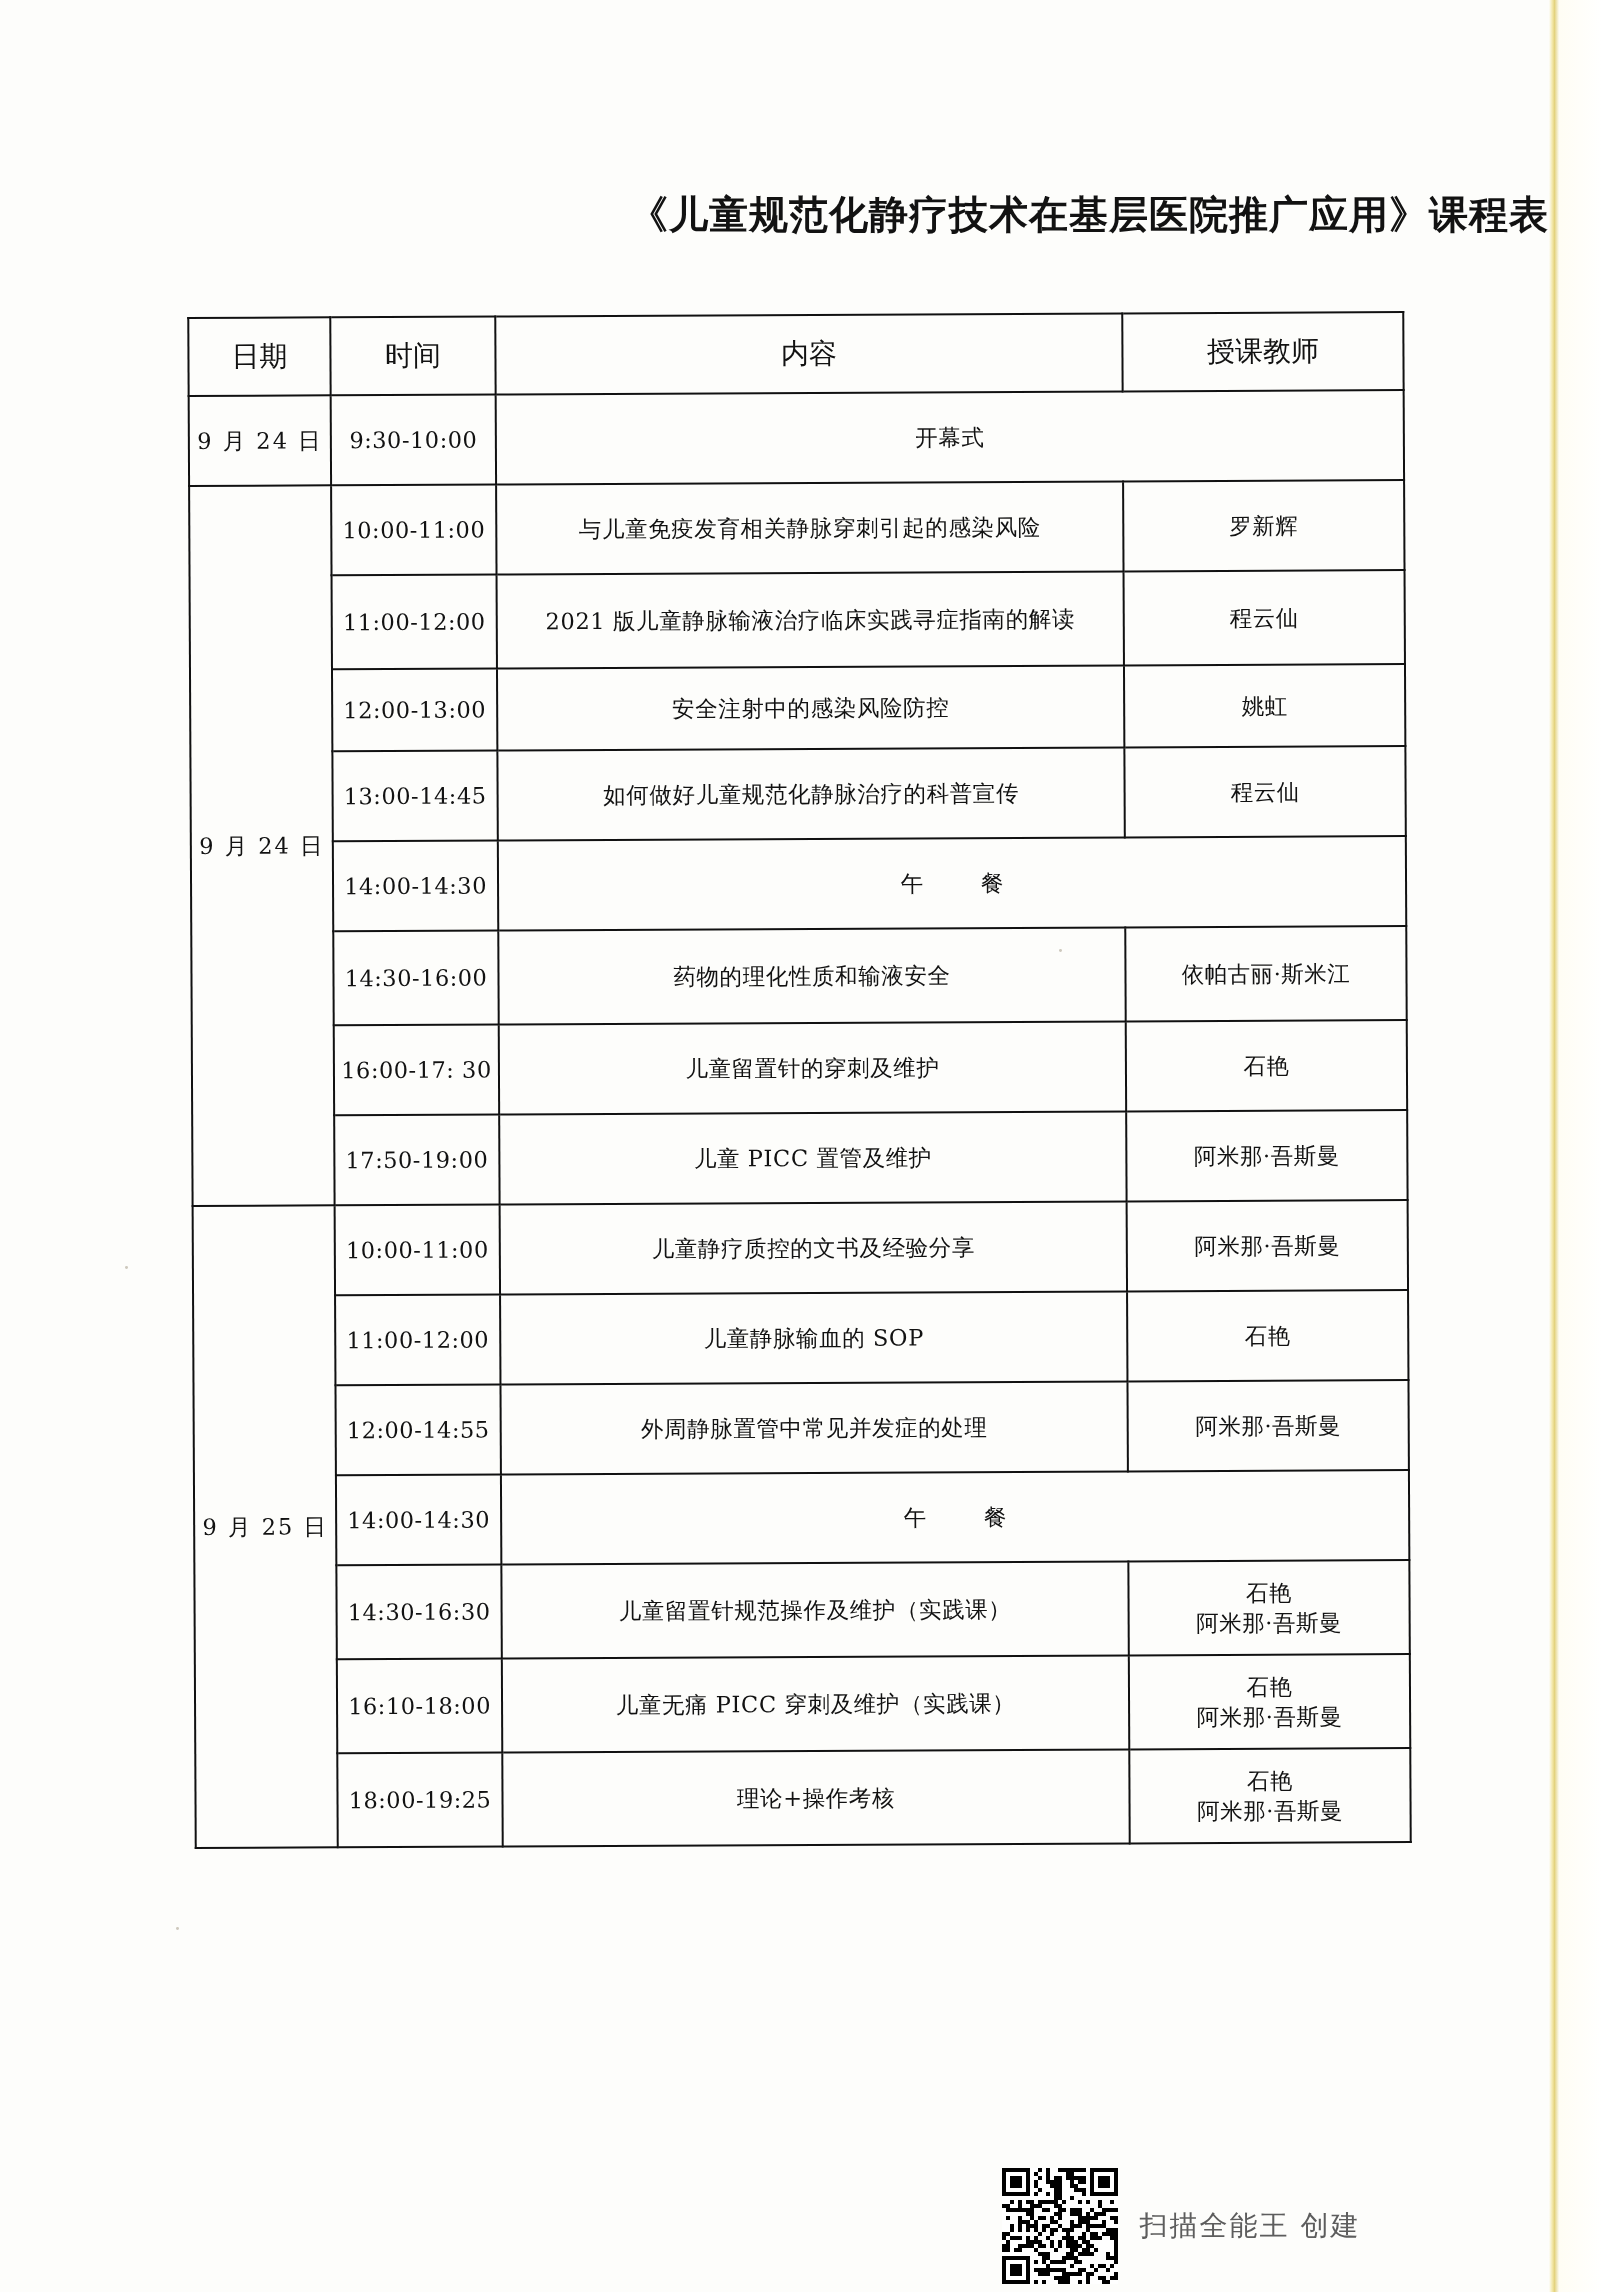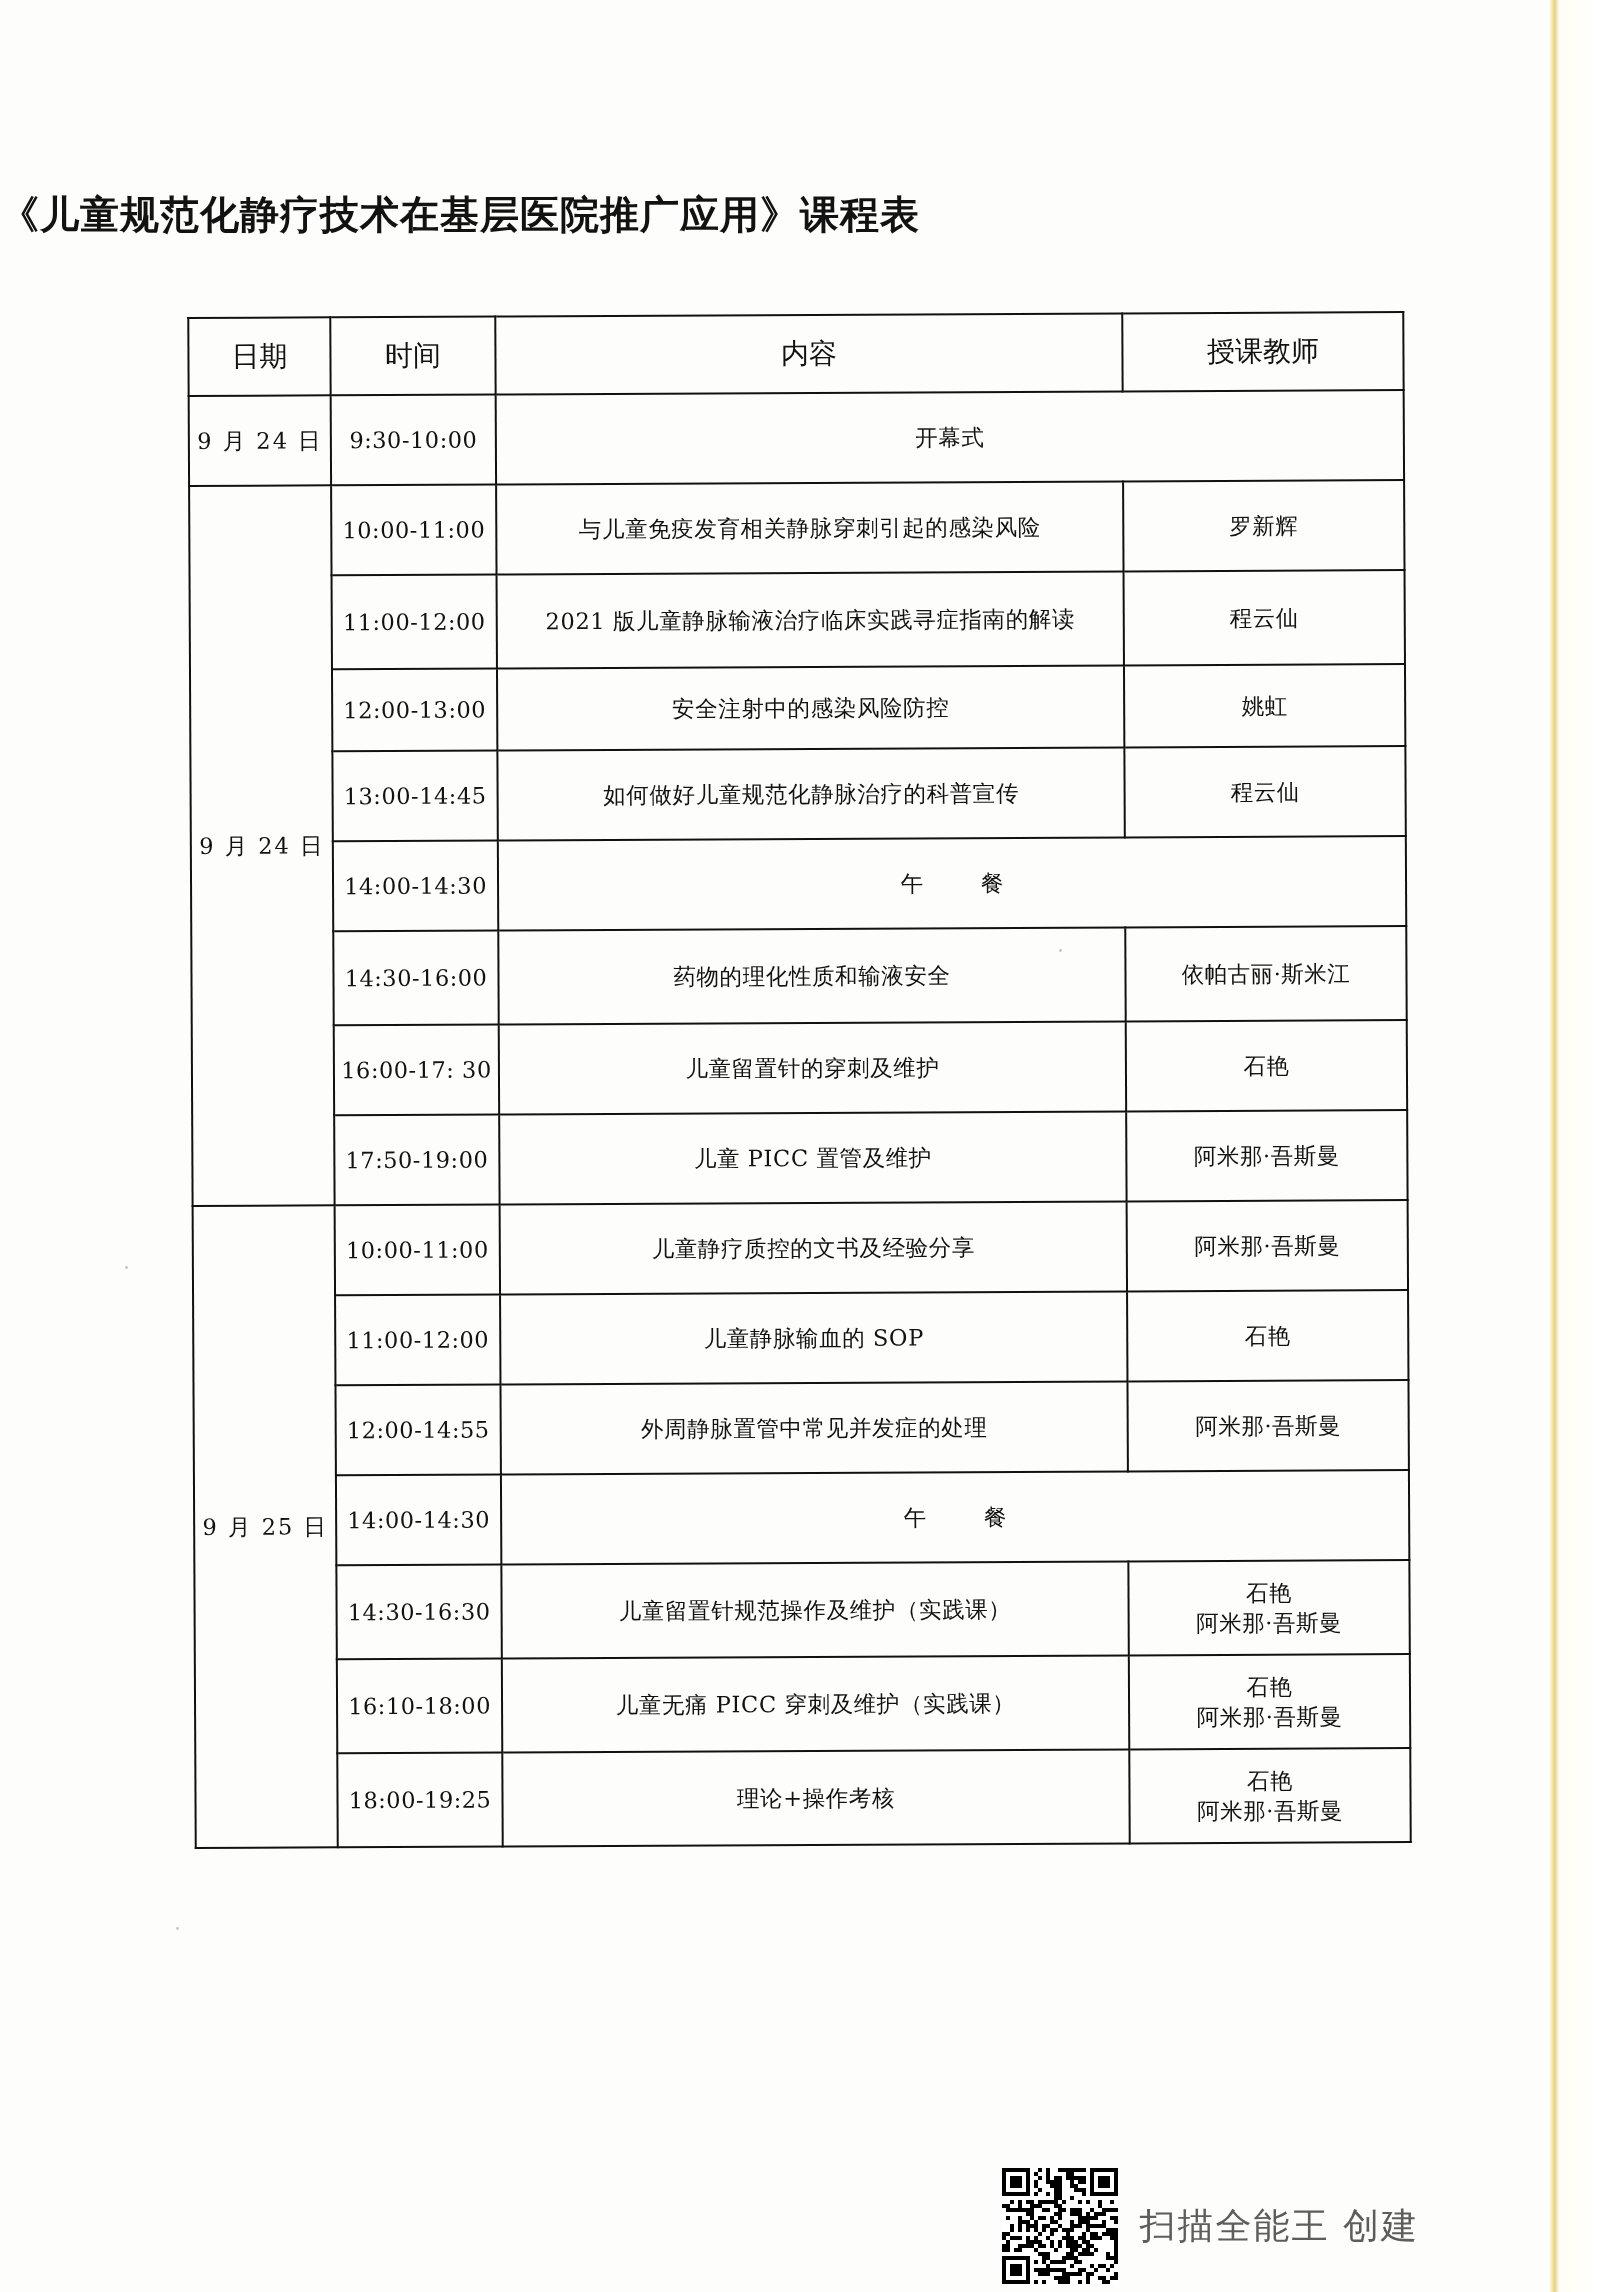--- a/index.html
+++ b/index.html
@@ -50,21 +50,21 @@
     border-radius: 50%;
     opacity: .7;
   }
 
   
   .doc-title {
     position: absolute;
     top: 188px;
     left: 0;
     width: 1549px;
-    text-align: left;
+    text-align: right;
     font-size: 39px;
     font-weight: bold;
     letter-spacing: 1px;
     font-family: "DejaVu Serif", "Liberation Serif", serif;
     white-space: nowrap;
   }
 
   
   .table-wrap {
     position: absolute;
@@ -135,21 +135,21 @@
     display: flex;
     align-items: center;
     gap: 21.6px;
   }
   .qr {
     width: 116px;
     height: 116px;
     image-rendering: pixelated;
   }
   .mark-text {
-    font-size: 36px;
+    font-size: 28px;
     color: #5d5d5d;
     font-family: "DejaVu Serif", "Liberation Serif", serif;
     letter-spacing: 2px;
     white-space: nowrap;
   }
 </style>
 </head>
 <body>
 
 <div class="page">

